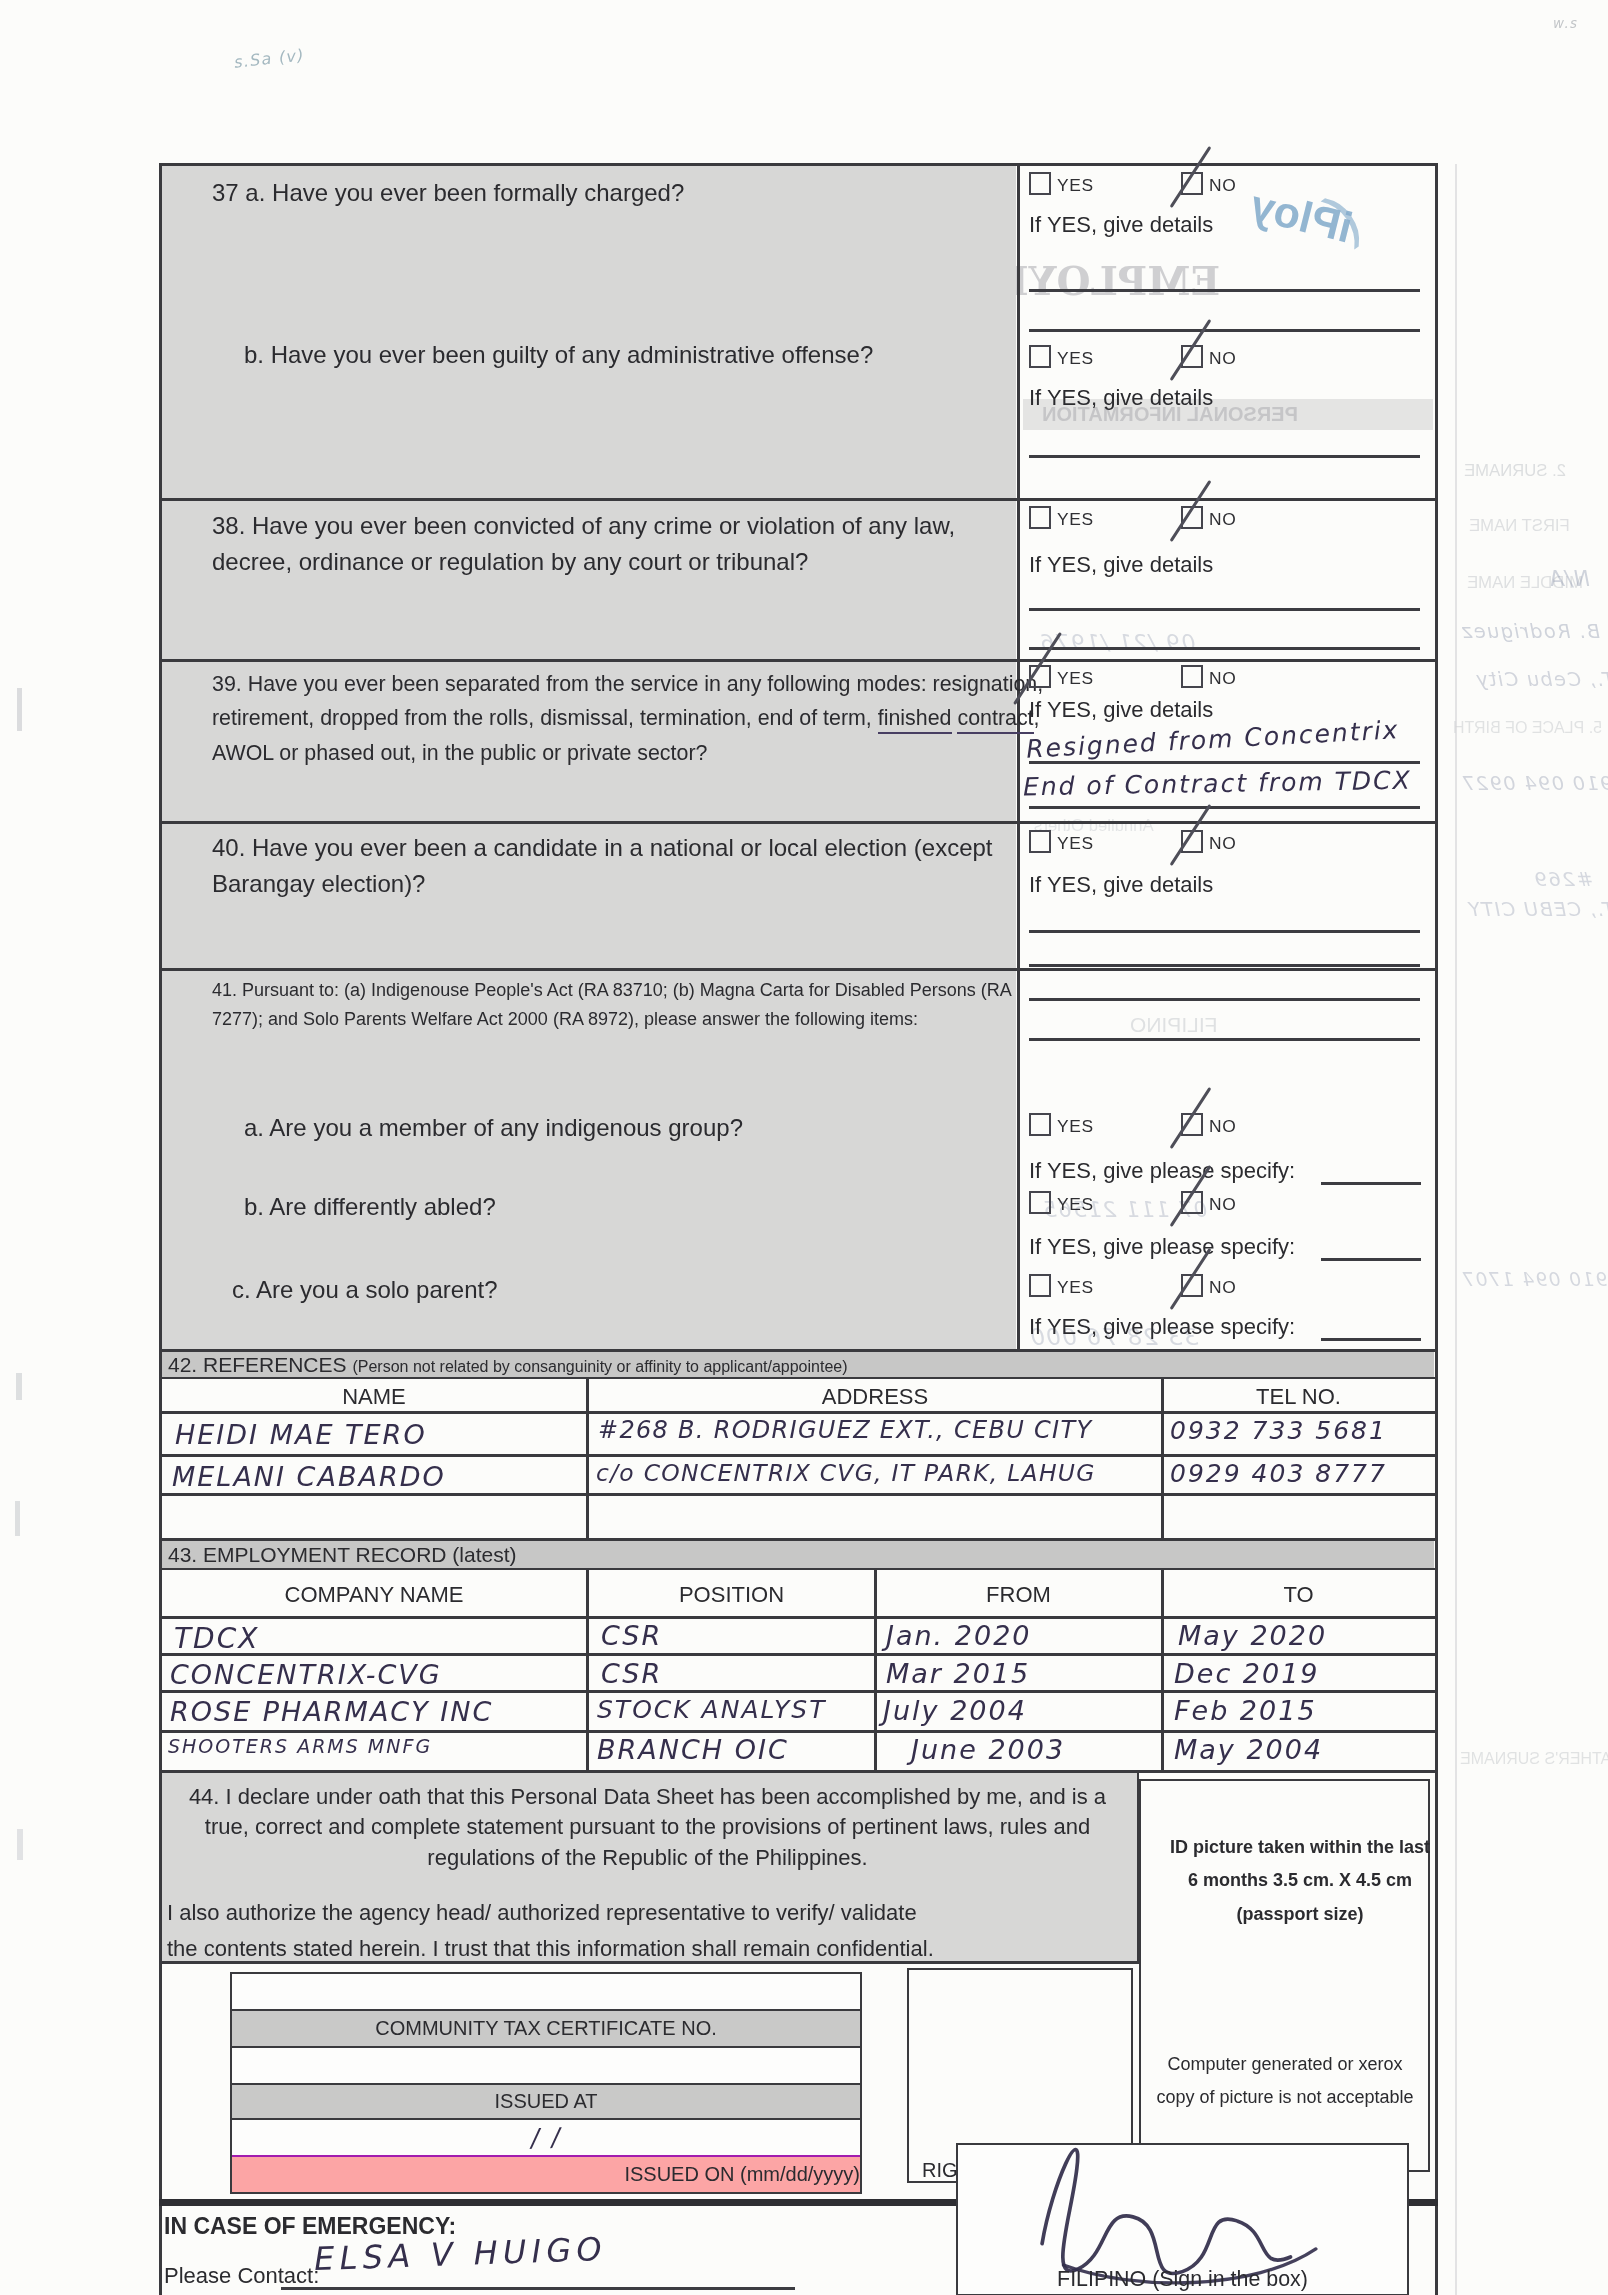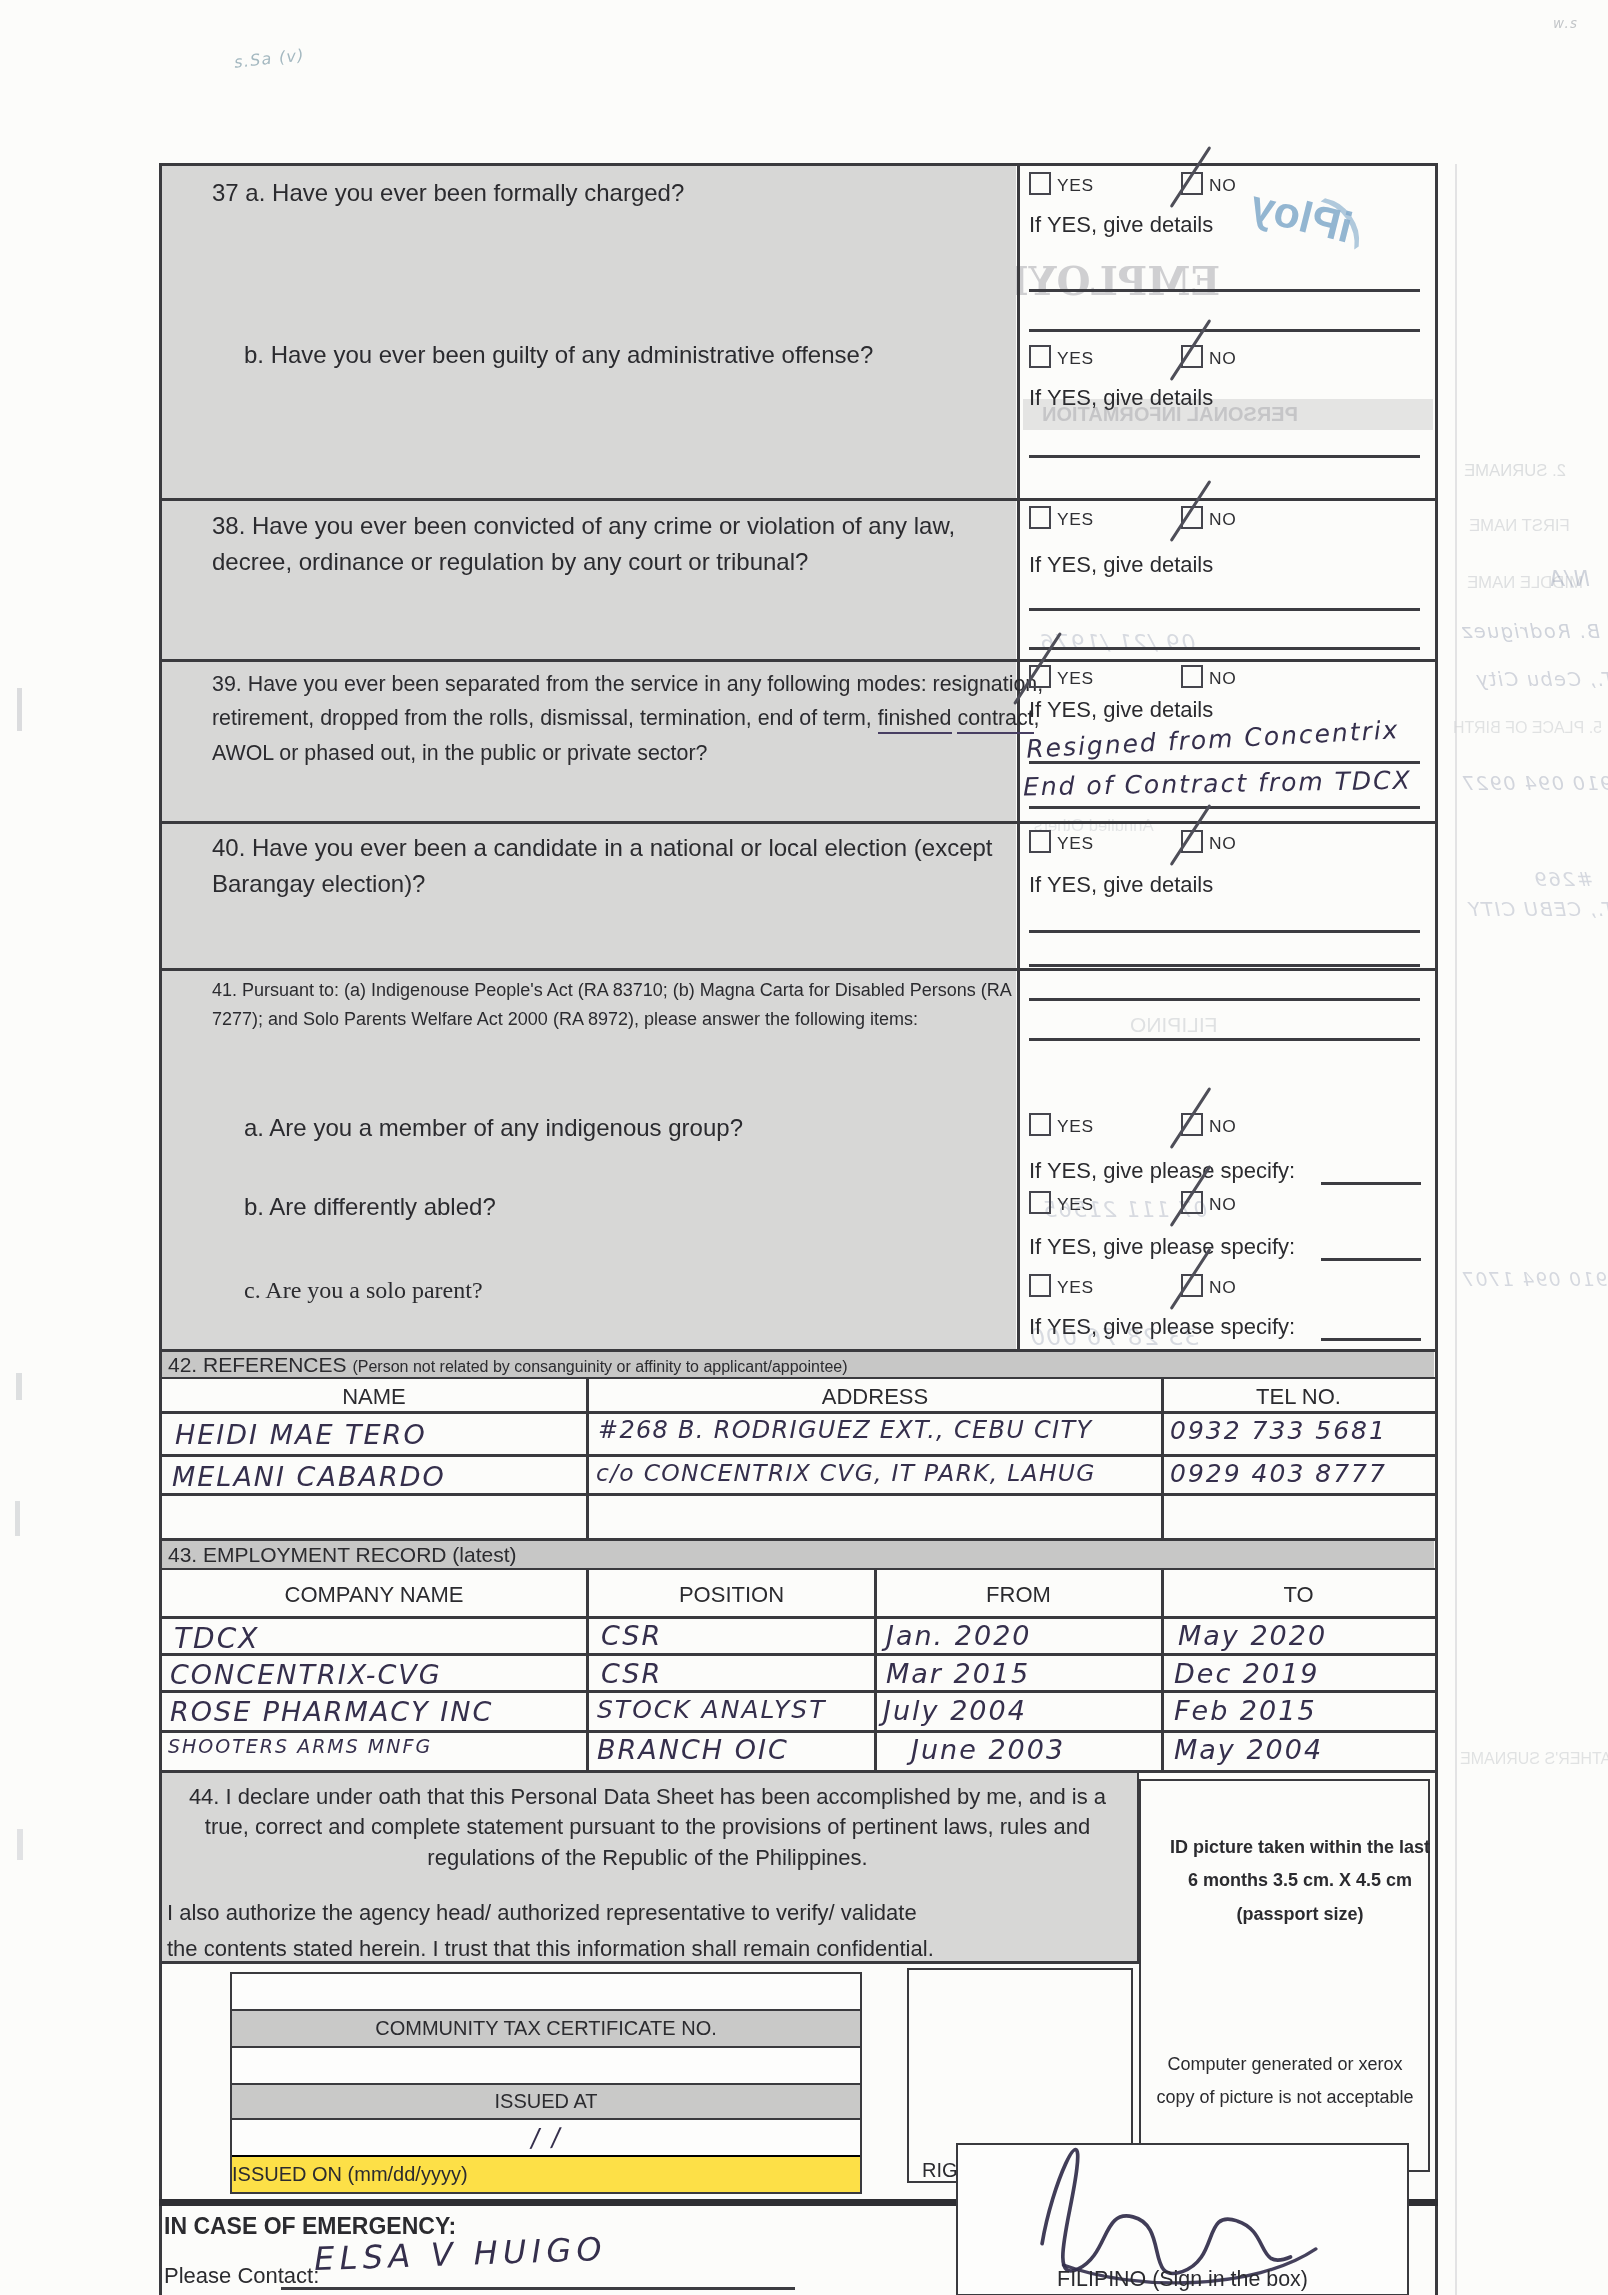--- a/index.html
+++ b/index.html
@@ -206,21 +206,21 @@
   <div class="cbg" style="top:1191px;">
     <span class="cb yes"></span>
       <span class="cbl yes">YES</span>
     <span class="cb no"></span>
       <span class="cbl no">NO</span>
     <span class="slash on-no"></span>
   </div>
   <div class="ifyes" style="top:1234px;">If YES, give please specify:</div>
   <div class="ul" style="left:1321px;top:1258px;width:100px;"></div>
 
-  <div class="qt" style="top:1272px;left:200px;font-family:Liberation Serif, serif;">c. Are you a solo parent?</div>
+  <div class="qt" style="top:1272px;left:188px;">c. Are you a solo parent?</div>
   <div class="cbg" style="top:1274px;">
     <span class="cb yes"></span>
       <span class="cbl yes">YES</span>
     <span class="cb no"></span>
       <span class="cbl no">NO</span>
     <span class="slash on-no"></span>
   </div>
   <div class="ifyes" style="top:1314px;">If YES, give please specify:</div>
   <div class="ul" style="left:1321px;top:1338px;width:100px;"></div>
 
@@ -278,21 +278,21 @@
     <div style="height:35px;background:#c9c9c8;border-top:2px solid #3a3a3e;border-bottom:2px solid #3a3a3e;text-align:center;">
       <span class="lbl" style="position:static;font-size:20px;line-height:35px;">COMMUNITY TAX CERTIFICATE NO.</span>
     </div>
     <div style="height:35px;"></div>
     <div style="height:33px;background:#c9c9c8;border-top:2px solid #3a3a3e;border-bottom:2px solid #3a3a3e;text-align:center;">
       <span class="lbl" style="position:static;font-size:20px;line-height:33px;">ISSUED AT</span>
     </div>
     <div style="height:35px;text-align:center;">
       <span class="hw" style="font-size:25px;line-height:35px;">/          /</span>
     </div>
-    <div style="height:35px;background:#fde047;border-top:2px solid #000000;text-align:left;">
+    <div style="height:35px;background:#fca5a5;border-top:2px solid #a21caf;text-align:right;">
       <span class="lbl" style="position:static;font-size:20px;line-height:35px;">ISSUED ON (mm/dd/yyyy)</span>
     </div>
   </div>
 
   <div class="whitebox" style="left:907px;top:1968px;width:226px;height:215px;border:2px solid #3a3a3e;box-sizing:border-box;background:#fcfcfa;"></div>
   <div class="note" style="left:907px;top:2159px;width:226px;font-size:20px;">RIGHT THUMBMARK</div>
 
   <div class="lbl" style="left:164px;top:2213px;font-size:23px;font-weight:bold;">IN CASE OF EMERGENCY:</div>
   <div class="lbl" style="left:164px;top:2263px;font-size:22px;">Please Contact:</div>
   <div class="hwabs" style="left:314px;top:2235px;font-size:32px;letter-spacing:5.3px;transform:rotate(-2deg);">ELSA V HUIGO</div>

